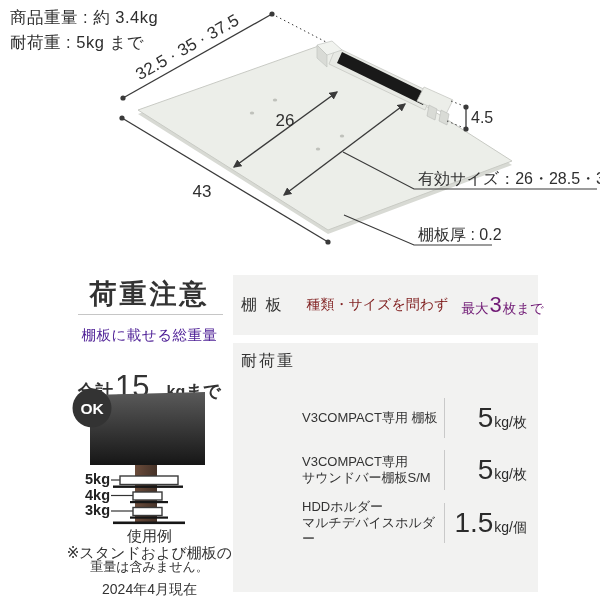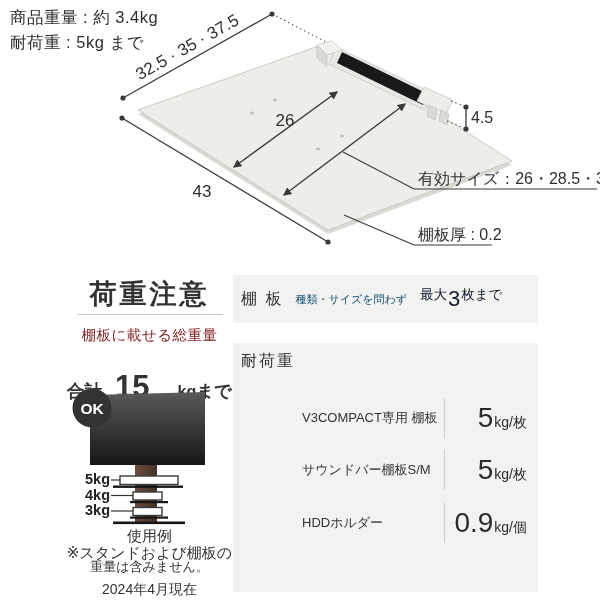--- a/index.html
+++ b/index.html
@@ -12,37 +12,37 @@
   
   .spec-line{left:10px;font-size:16.5px;font-weight:500;color:#2e2e2e;letter-spacing:.5px;}
   #spec-line1{top:7px;}
   #spec-line2{top:32px;}
   
   #diagram-svg{left:0;top:0;}
   
   .lcol{left:33px;width:233px;text-align:center;}
   #caution-title{top:276px;font-size:27px;font-weight:600;letter-spacing:3px;color:#333;}
   #caution-divider{left:78px;top:314px;width:145px;height:1px;background:#c6c6c6;}
-  #caution-sub{top:326px;font-size:14.5px;color:#7f1d1d;letter-spacing:.5px;}
+  #caution-sub{top:326px;font-size:14.5px;color:#4c1d95;letter-spacing:.5px;}
   #caution-total{top:353px;display:flex;justify-content:center;align-items:baseline;color:#333;}
   #caution-total .t-pre{font-size:17.5px;font-weight:600;}
-  #caution-total .t-val{font-size:31px;font-weight:700;margin:0 13px;text-align:right;}
+  #caution-total .t-val{font-size:31px;font-weight:400;margin:0 2px;text-align:right;}
   #caution-total .t-kg{font-size:16px;font-weight:600;margin-left:15px;}
   #caution-total .t-suf{font-size:17.5px;font-weight:600;margin-top:26px;}
   #tv-svg{left:55px;top:385px;}
   #usage-caption{top:527px;font-size:15px;color:#333;font-family:Liberation Serif, serif;}
   #note1{top:544px;font-size:15px;color:#333;}
   #note2{top:558px;font-size:13px;color:#333;}
   #asof-date{top:581px;font-size:14px;color:#333;}
   
   .panel{left:233px;width:305px;background:#f2f2f1;}
-  #panel-shelf{top:275px;height:48px;display:flex;align-items:center;padding-left:8px;box-sizing:border-box;}
+  #panel-shelf{top:275px;height:60px;display:flex;align-items:center;padding-left:8px;box-sizing:border-box;}
   .shelf-header{font-size:16px;letter-spacing:2px;font-weight:500;color:#333;white-space:nowrap;}
-  .shelf-cond{font-size:11px;margin-left:12px;white-space:nowrap;color:#0c4a6e;}
-  .shelf-max{margin-left:13px;display:flex;align-items:flex-start;white-space:nowrap;color:#0f172a;}
+  .shelf-cond{font-size:14px;margin-left:23px;white-space:nowrap;color:#7f1d1d;}
+  .shelf-max{margin-left:13px;display:flex;align-items:flex-end;white-space:nowrap;color:#701a75;}
   .shelf-max .mx-pre{font-size:13.5px;}
   .shelf-max .mx-val{font-size:22px;font-weight:500;margin:0 1px;}
   .shelf-max .mx-suf{font-size:13.5px;}
   #panel-load{top:343px;height:249px;}
   #load-header{position:absolute;left:8px;top:8px;font-size:16px;letter-spacing:2px;font-weight:500;color:#333;}
   .load-row{position:absolute;left:69px;width:225px;height:44px;display:flex;align-items:center;}
   #load-row-0{top:53px;}
   #load-row-1{top:105px;}
   #load-row-2{top:158px;}
   .row-label{width:142px;font-size:13px;line-height:16px;color:#333;}
@@ -179,32 +179,34 @@
     <div class="row-label">V3COMPACT専用 棚板</div>
     <div class="row-sep"></div>
     <div class="row-value">
       <span class="v-num">5</span>
       <span class="v-unit">kg/枚</span>
     </div>
   </div>
 
   <div class="load-row" id="load-row-1">
     <div class="row-label">
+      <div>V3COMPACT専用</div>
       <div>サウンドバー棚板S/M</div>
     </div>
     <div class="row-sep"></div>
     <div class="row-value">
       <span class="v-num">5</span>
       <span class="v-unit">kg/枚</span>
     </div>
   </div>
 
   <div class="load-row" id="load-row-2">
     <div class="row-label">
       <div>HDDホルダー</div>
+      <div>マルチデバイスホルダー</div>
     </div>
     <div class="row-sep"></div>
     <div class="row-value">
-      <span class="v-num">0.9</span>
+      <span class="v-num">1.5</span>
       <span class="v-unit">kg/個</span>
     </div>
   </div>
 </div>
 
 </body></html>

